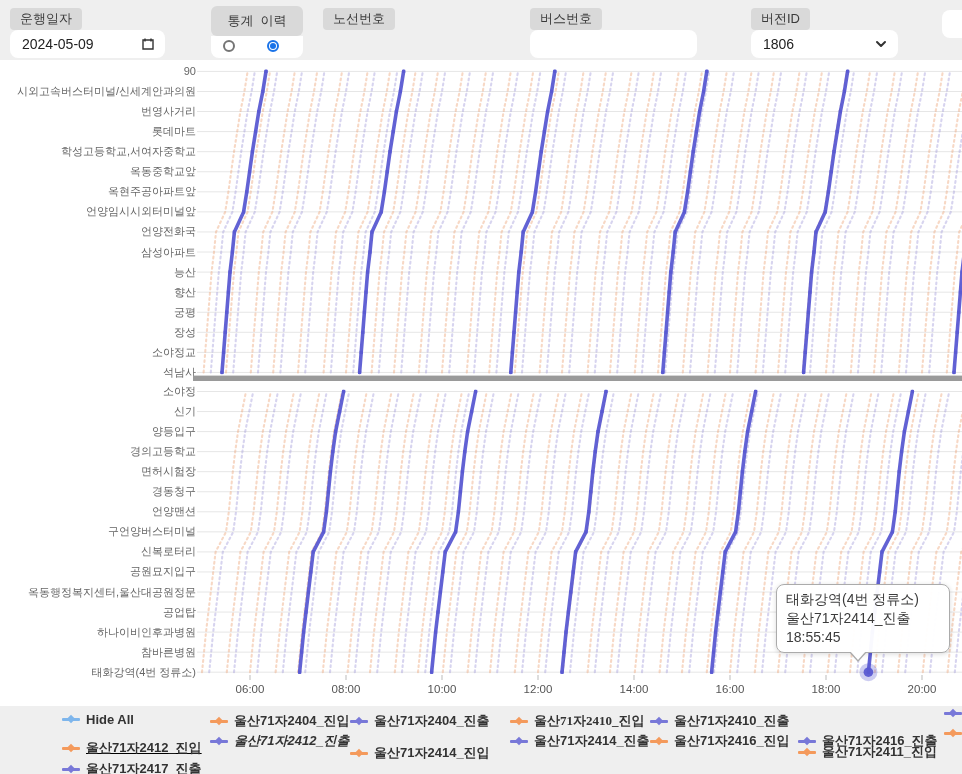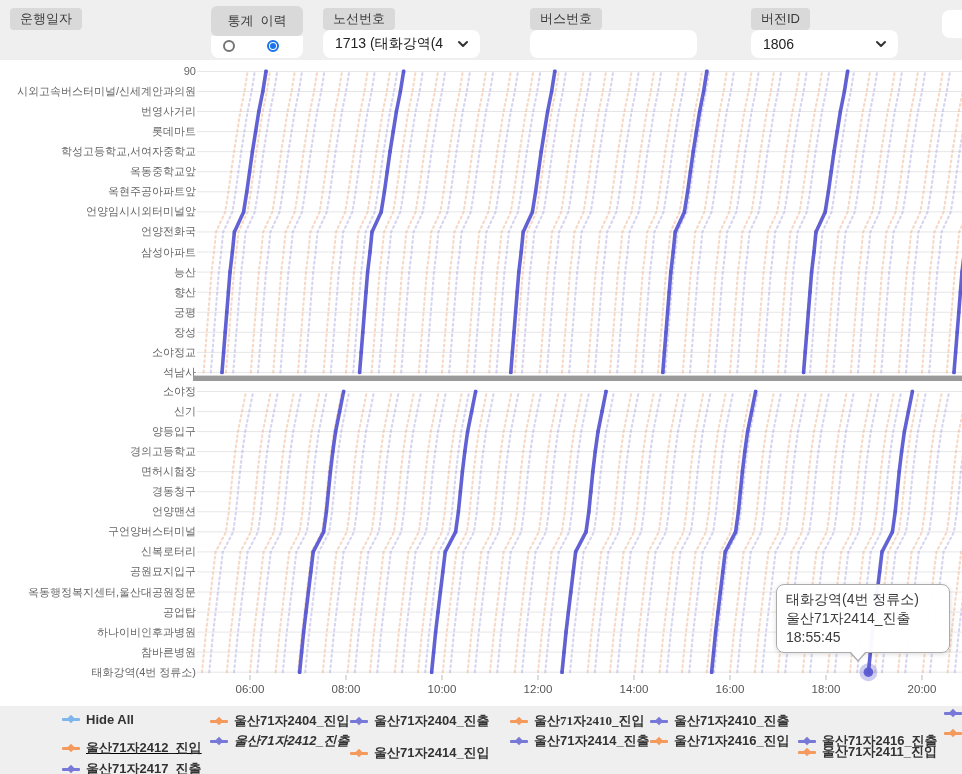--- a/index.html
+++ b/index.html
@@ -53,38 +53,39 @@
   .lmark{position:relative;width:18px;height:3px;border-radius:1px;flex:0 0 18px;}
   .ldiamond{position:absolute;left:6px;top:-2px;width:6px;height:6px;transform:rotate(45deg);}
   .ltext{margin-left:6px;font-size:13px;font-weight:700;color:#333;}
 </style>
 </head>
 <body>
 
 <div class="topbar">
 
   <div class="chip" style="left:10px;">운행일자</div>
+  <div class="wbox" style="left:10px;width:155px;">
+    <span class="val">2024-05-09</span>
+    <span class="icon-right">
+      <svg width="14" height="14" viewBox="0 0 14 14">
+          <path d="M2 3h10v9H2z" fill="none" stroke="#333" stroke-width="1.4"></path>
+          <path d="M4 1.5v3M10 1.5v3" stroke="#333" stroke-width="1.4"></path>
+        </svg>
+    </span>
+  </div>
 
   <div class="chip chip-tall" style="left:211px;width:72px;text-align:center;">
     <span>통계</span>&nbsp;&nbsp;<span>이력</span>
   </div>
   <div class="radio-row" style="left:211px;width:92px;">
     <span class="radio off" style="left:12px;"></span>
     <span class="radio on" style="left:56px;"></span>
   </div>
 
   <div class="chip" style="left:323px;">노선번호</div>
-  <div class="wbox" style="left:323px;width:157px;">
-    <span class="val" style="max-width:126px;">1713 (태화강역(4</span>
-    <span class="icon-right">
-      <svg width="14" height="14" viewBox="0 0 14 14">
-          <path d="M3 5l4 4 4-4" fill="none" stroke="#333" stroke-width="2" stroke-linecap="round" stroke-linejoin="round"></path>
-        </svg>
-    </span>
-  </div>
 
   <div class="chip" style="left:530px;">버스번호</div>
   <div class="wbox" style="left:530px;width:167px;">
     <span class="val"></span>
   </div>
 
   <div class="chip" style="left:751px;">버전ID</div>
   <div class="wbox" style="left:751px;width:147px;">
     <span class="val">1806</span>
     <span class="icon-right">

